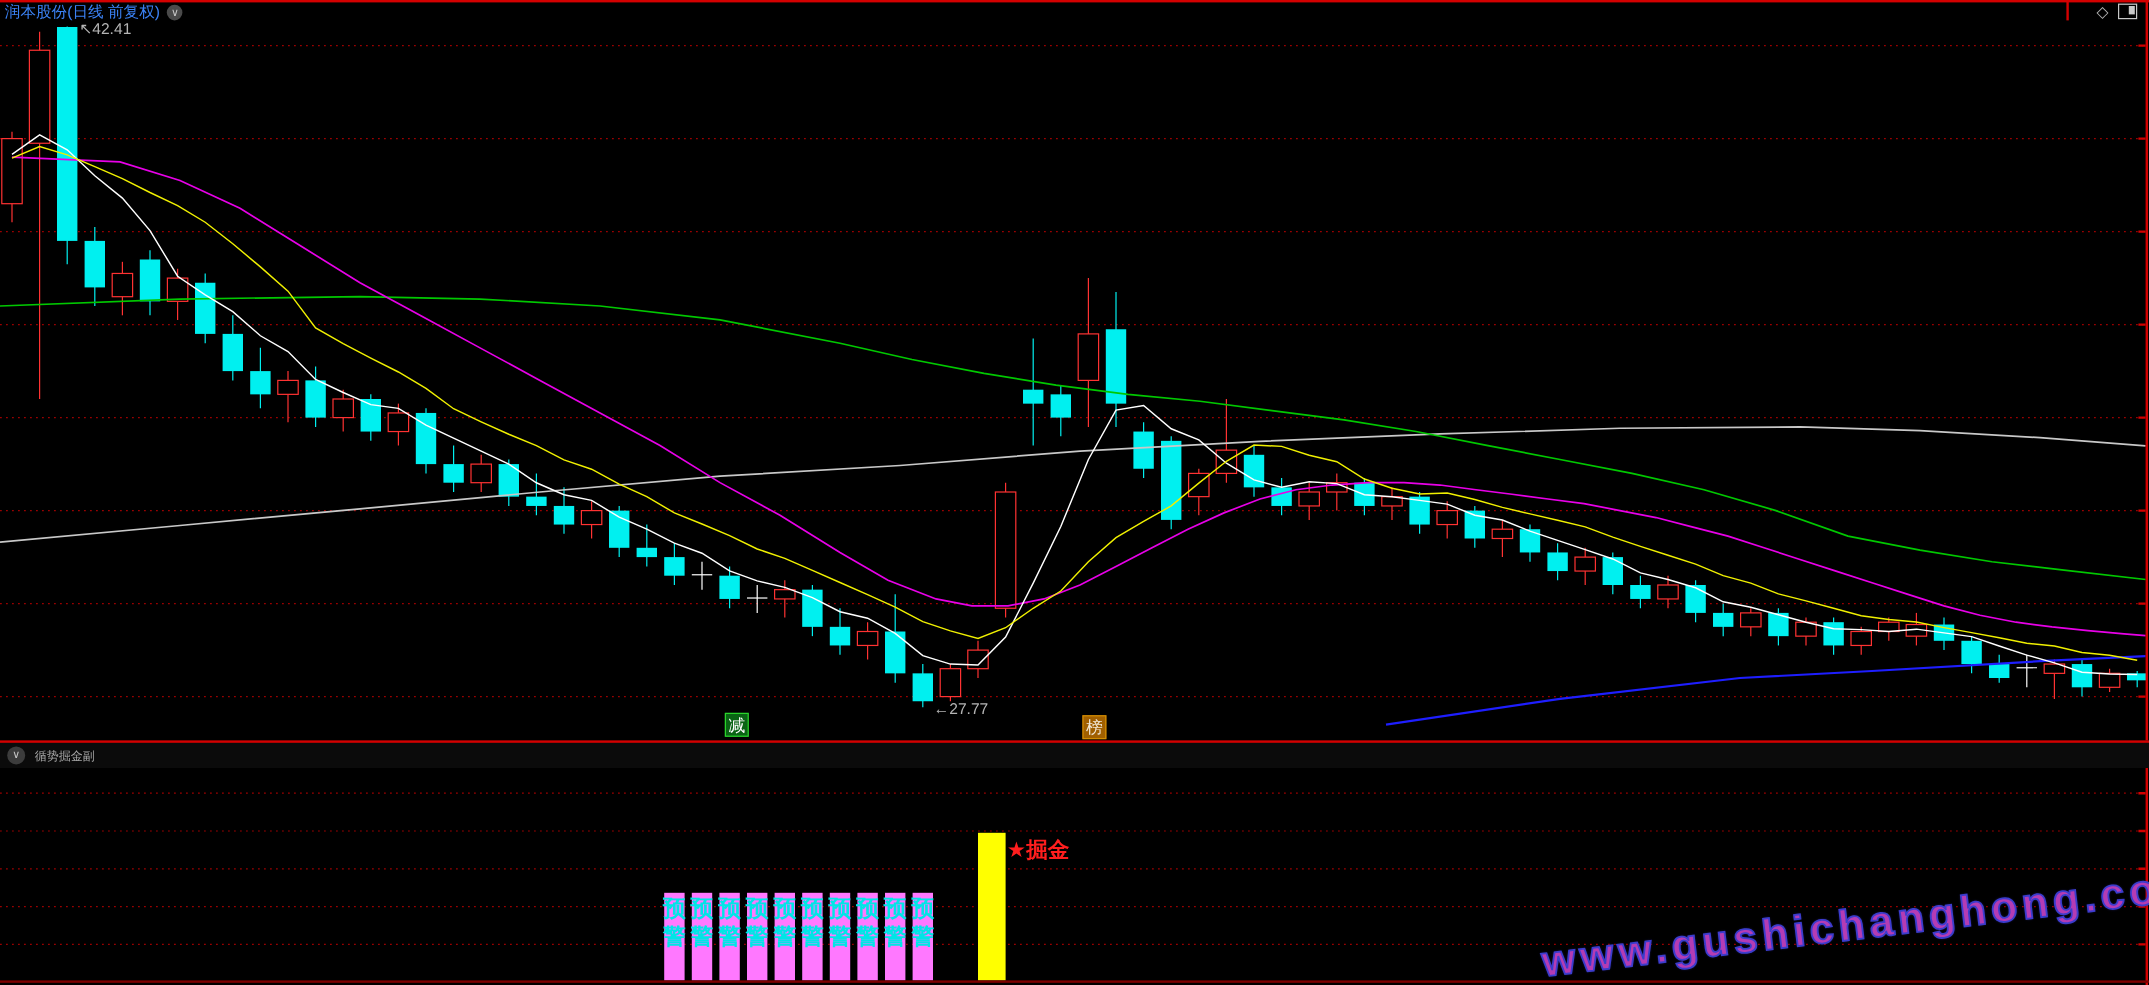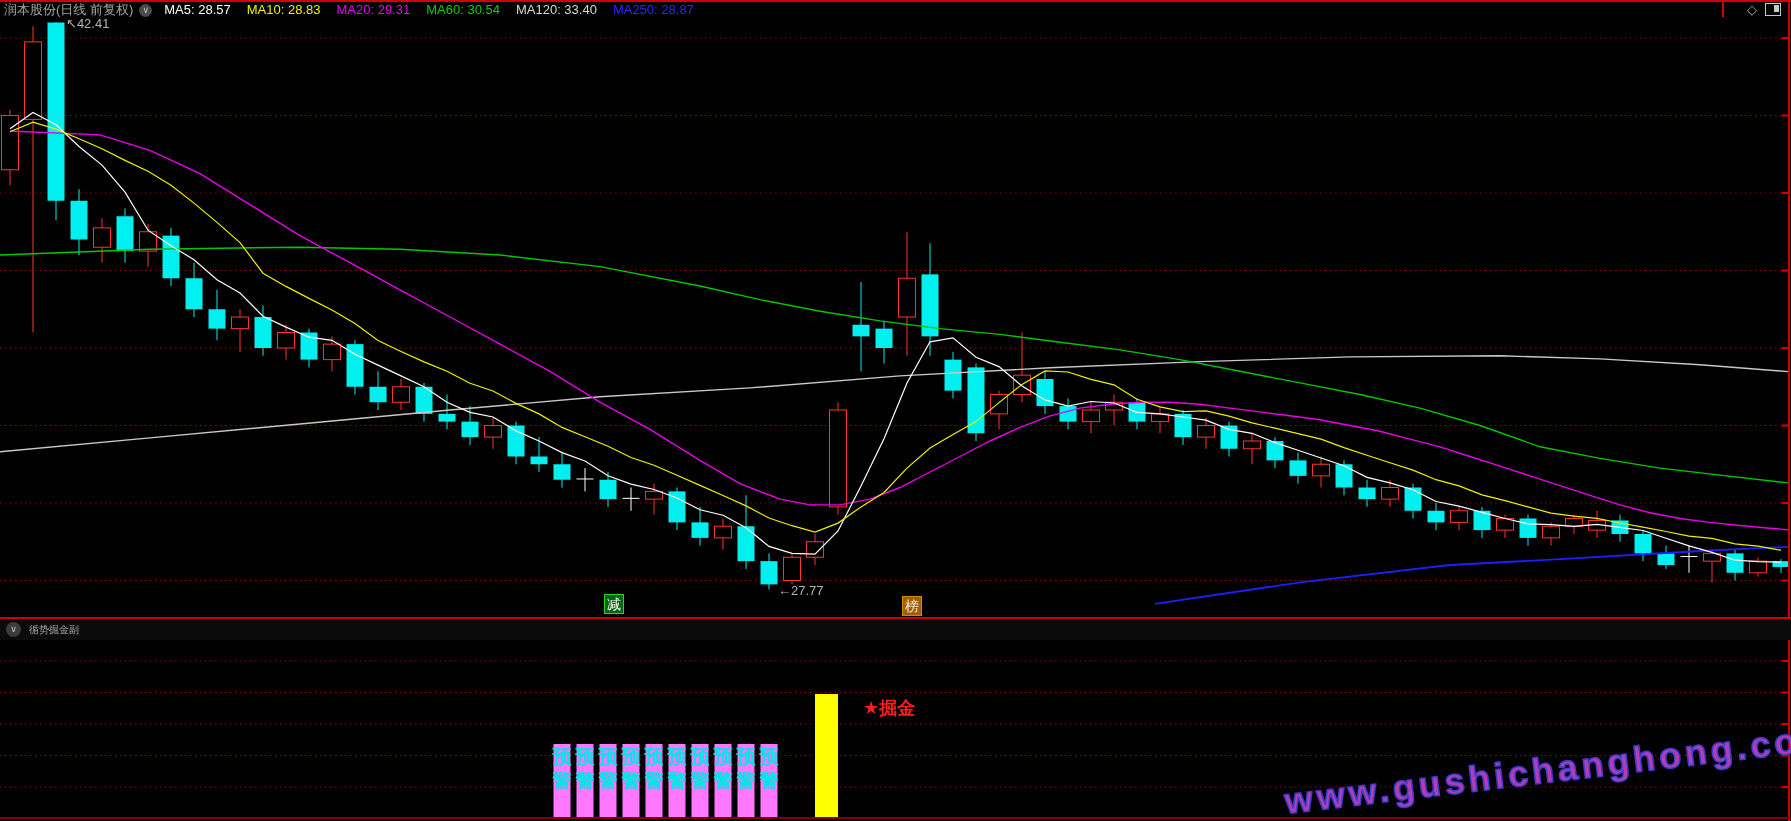--- a/index.html
+++ b/index.html
@@ -3,38 +3,38 @@
 <meta charset="utf-8">
 <style>
   html,body{margin:0;padding:0;background:#000;}
   #app{position:relative;width:1791px;height:821px;background:#000;overflow:hidden;
        font-family:"Liberation Sans","DejaVu Sans",sans-serif;}
   .hline-top{position:absolute;left:0;top:0;width:1791px;height:2px;background:#d40000;}
   .vline-right{position:absolute;left:1788px;top:0;width:2px;height:821px;background:#d40000;}
   .vline-titlesep{position:absolute;left:1722px;top:0;width:2px;height:17px;background:#d40000;}
   #titlebar{position:absolute;left:0;top:2px;width:1780px;height:16px;display:flex;align-items:center;
             font-size:13px;line-height:16px;white-space:nowrap;}
-  #chart-title{color:#a3a3a3;margin-left:4px;text-align:center;}
+  #chart-title{color:#3b82f6;margin-left:4px;text-align:center;}
   .drop-circle{display:inline-block;width:13px;height:13px;border-radius:50%;background:#4a4a4a;color:#c8c8c8;
                font-size:9px;line-height:12px;text-align:center;margin-left:6px;}
   #ma-values{display:flex;margin-left:12px;}
   #ma-values span{margin-right:16px;}
   #corner-icons{position:absolute;right:10px;top:3px;display:flex;align-items:center;gap:8px;}
   .diamond-glyph{color:#b4b4b4;font-size:13px;line-height:13px;}
   .split-icon{width:14px;height:11px;border:1px solid #c8c8c8;position:relative;background:#000;}
   .split-icon::after{content:"";position:absolute;right:1px;top:1px;width:5px;height:7px;background:#c8c8c8;}
   svg.layer{position:absolute;left:0;top:0;pointer-events:none;}
   .annot{position:absolute;font-size:13px;white-space:nowrap;}
   .marker-box{position:absolute;width:20px;height:20px;font-size:14px;line-height:19px;text-align:center;
               box-sizing:border-box;border:1px solid;}
   #panel-header{position:absolute;left:0;top:617px;width:1791px;height:23px;background:#0b0b0b;
                 border-top:2px solid #d40000;box-sizing:border-box;display:flex;align-items:center;}
   #panel-header .drop-circle{width:15px;height:15px;margin-left:6px;background:#3c3c3c;line-height:14px;}
   #panel-title{color:#a8a8a8;font-size:10px;margin-left:8px;}
-  #signal-label{position:absolute;font-size:18px;font-weight:bold;white-space:nowrap;padding-left:24px;}
+  #signal-label{position:absolute;font-size:18px;font-weight:bold;white-space:nowrap;}
   #watermark{position:absolute;left:1283px;top:748px;font-size:36px;font-weight:bold;letter-spacing:4px;
              transform:rotate(-6.8deg);transform-origin:center;-webkit-text-stroke:1.5px #3c3ccd;
              text-shadow:0 0 2px #3c3ccd;white-space:nowrap;}
   .bottomline{position:absolute;left:0;top:817px;width:1791px;height:2px;background:#7e0000;}
 </style>
 </head>
 <body>
 
 <div id="app">
   <svg id="chart-canvas" class="layer" width="1791" height="821">
@@ -259,28 +259,20 @@
       <rect x="815" y="694" width="23" height="123" fill="#ffff00"></rect>
     </svg>
 
   <div class="hline-top"></div>
   <div class="vline-right"></div>
   <div class="vline-titlesep"></div>
 
   <div id="titlebar">
     <span id="chart-title">润本股份(日线 前复权)</span>
     <span class="drop-circle">∨</span>
-    <div id="ma-values">
-        <span style="color: rgb(255, 255, 255);">MA5: 28.57</span>
-        <span style="color: rgb(240, 240, 0);">MA10: 28.83</span>
-        <span style="color: rgb(232, 0, 232);">MA20: 29.31</span>
-        <span style="color: rgb(0, 210, 0);">MA60: 30.54</span>
-        <span style="color: rgb(216, 216, 216);">MA120: 33.40</span>
-        <span style="color: rgb(40, 40, 255);">MA250: 28.87</span>
-      </div>
   </div>
 
   <div id="corner-icons">
     <span class="diamond-glyph">◇</span>
     <span class="split-icon"></span>
   </div>
 
   <div id="annotations">
       <div class="annot" style="left: 66px; top: 16px; color: rgb(180, 180, 180);">↖42.41</div>
       <div class="annot" style="left: 778px; top: 583px; color: rgb(180, 180, 180); text-align: right;">←27.77</div>

